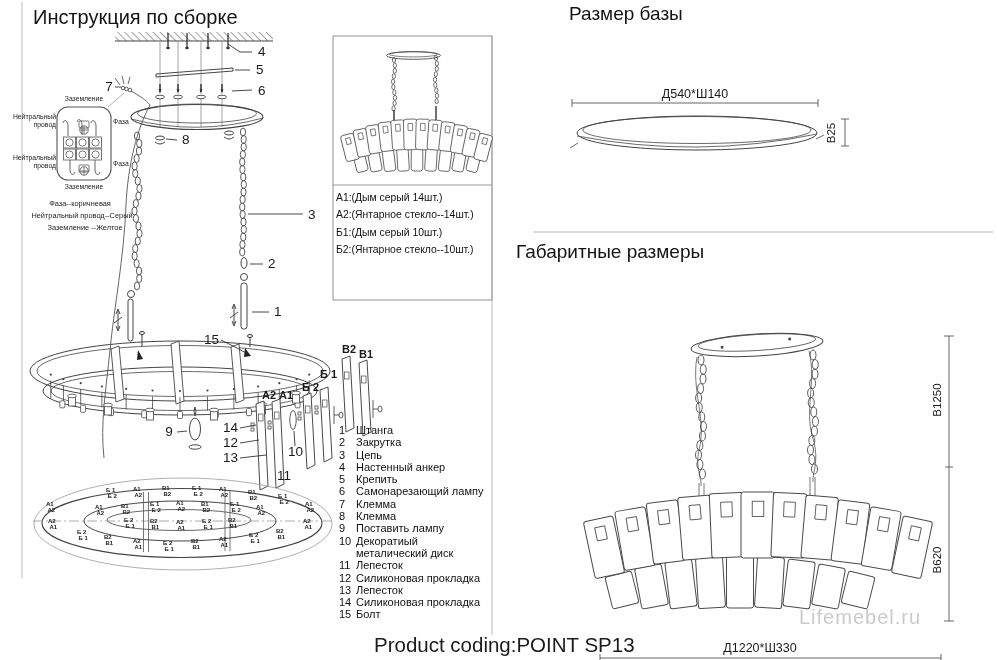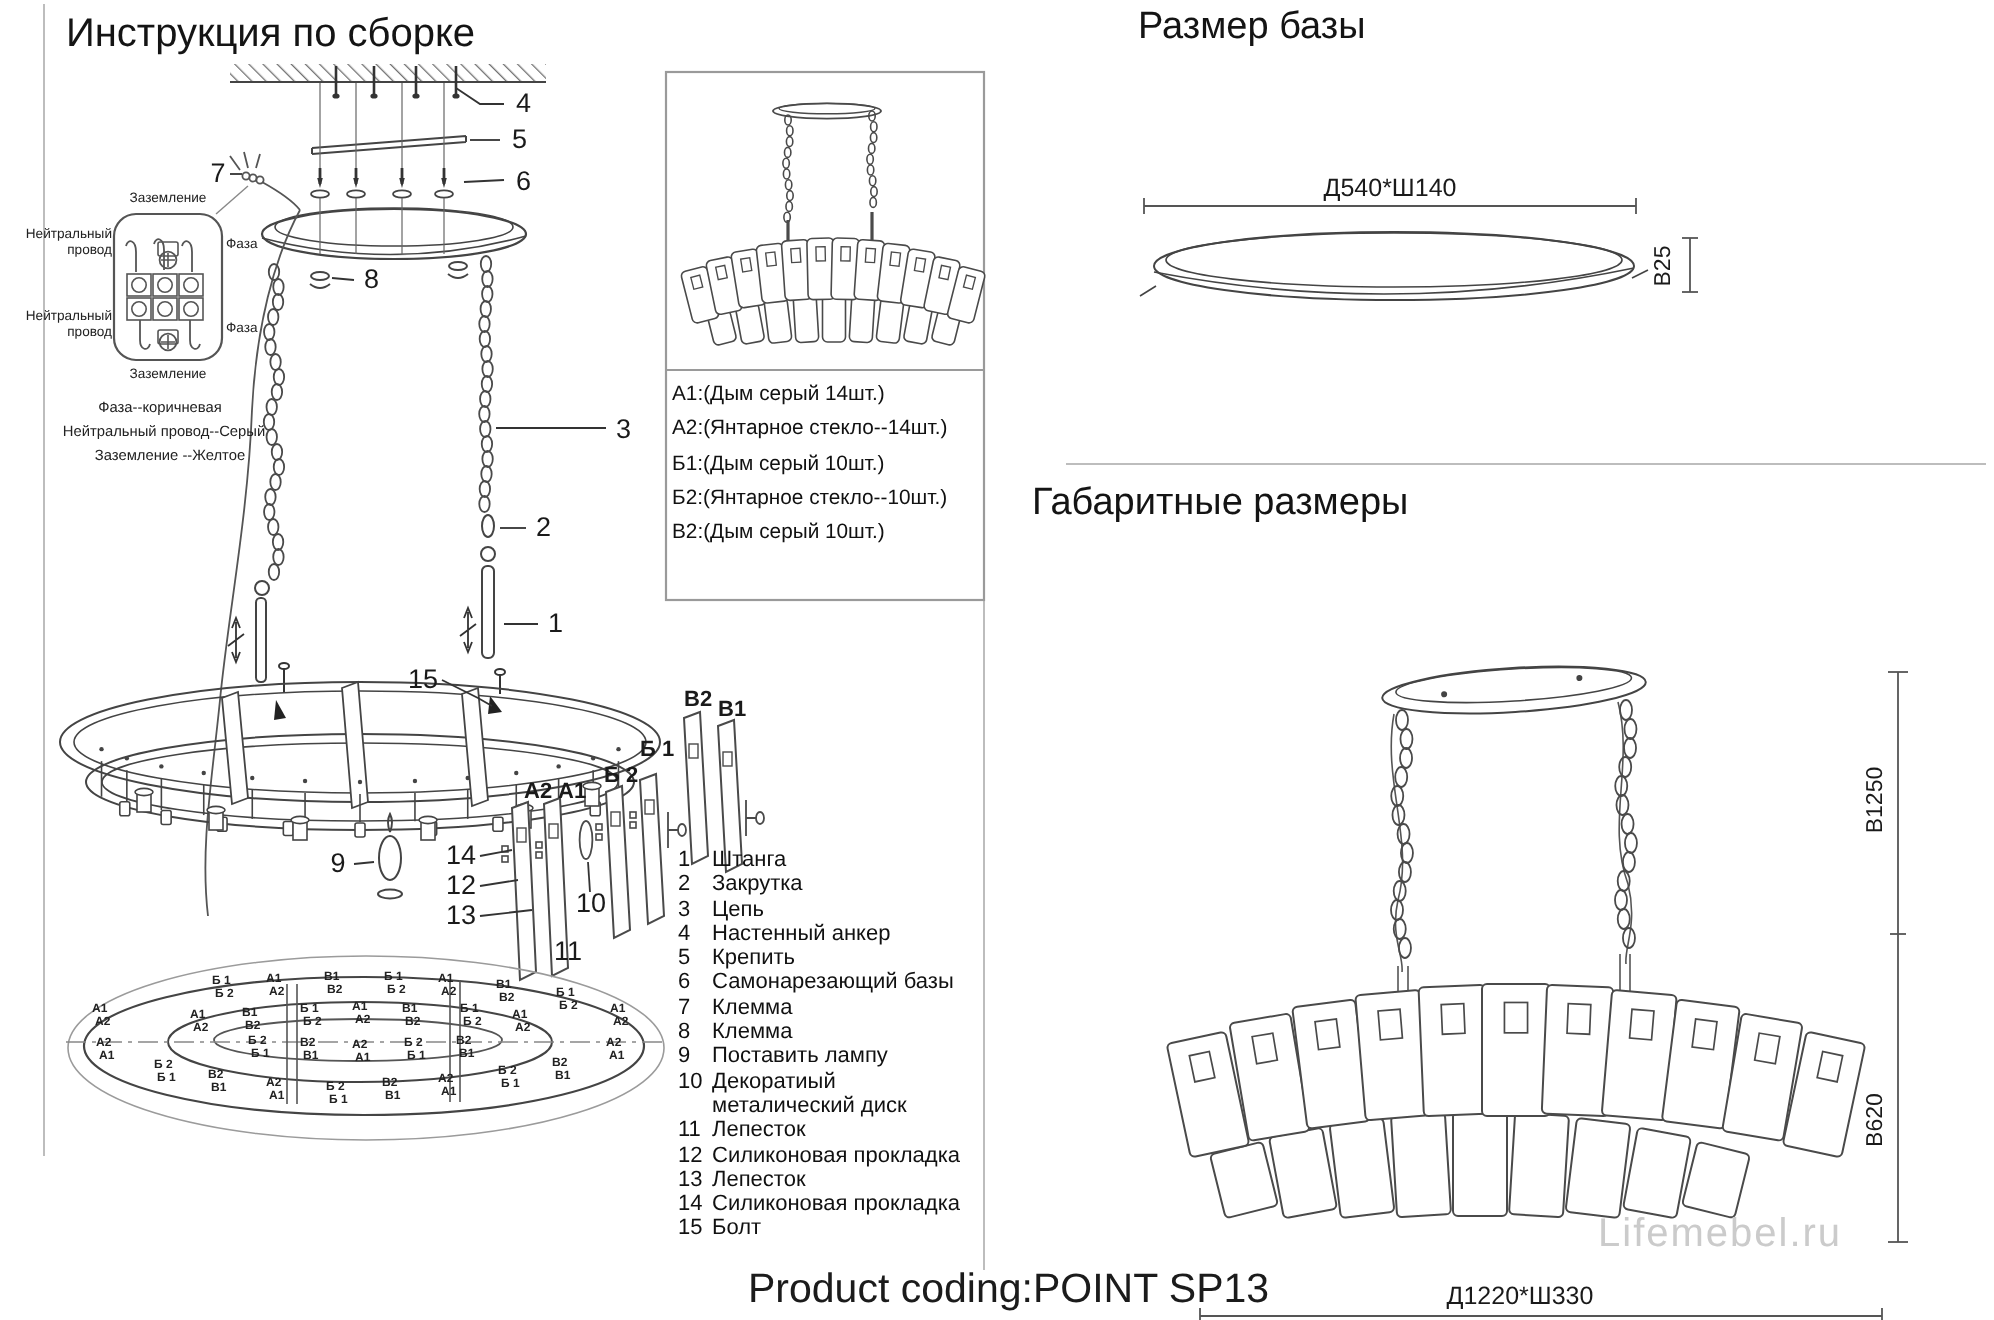--- a/index.html
+++ b/index.html
@@ -679,21 +679,20 @@
 </svg>
 
 <div class="hd" style="left:33px;top:6px">Инструкция по сборке</div>
 <div class="hd hd-sm" style="left:569px;top:3px">Размер базы</div>
 <div class="hd hd-sm" style="left:516px;top:241px">Габаритные размеры</div>
 <div id="legend">
     <div class="lg-row">A1:(Дым серый 14шт.)</div>
     <div class="lg-row">A2:(Янтарное стекло--14шт.)</div>
     <div class="lg-row">Б1:(Дым серый 10шт.)</div>
     <div class="lg-row">Б2:(Янтарное стекло--10шт.)</div>
-    <div class="lg-row">B2:(Дым серый 10шт.)</div>
   </div>
 <div id="parts-list">
     <div class="part-row">
       <span class="part-num">1</span>
       <span class="part-name">Штанга</span>
     </div>
     <div class="part-row">
       <span class="part-num">2</span>
       <span class="part-name">Закрутка</span>
     </div>
@@ -704,21 +703,21 @@
     <div class="part-row">
       <span class="part-num">4</span>
       <span class="part-name">Настенный анкер</span>
     </div>
     <div class="part-row">
       <span class="part-num">5</span>
       <span class="part-name">Крепить</span>
     </div>
     <div class="part-row">
       <span class="part-num">6</span>
-      <span class="part-name">Самонарезающий базы</span>
+      <span class="part-name">Самонарезающий лампу</span>
     </div>
     <div class="part-row">
       <span class="part-num">7</span>
       <span class="part-name">Клемма</span>
     </div>
     <div class="part-row">
       <span class="part-num">8</span>
       <span class="part-name">Клемма</span>
     </div>
     <div class="part-row">

